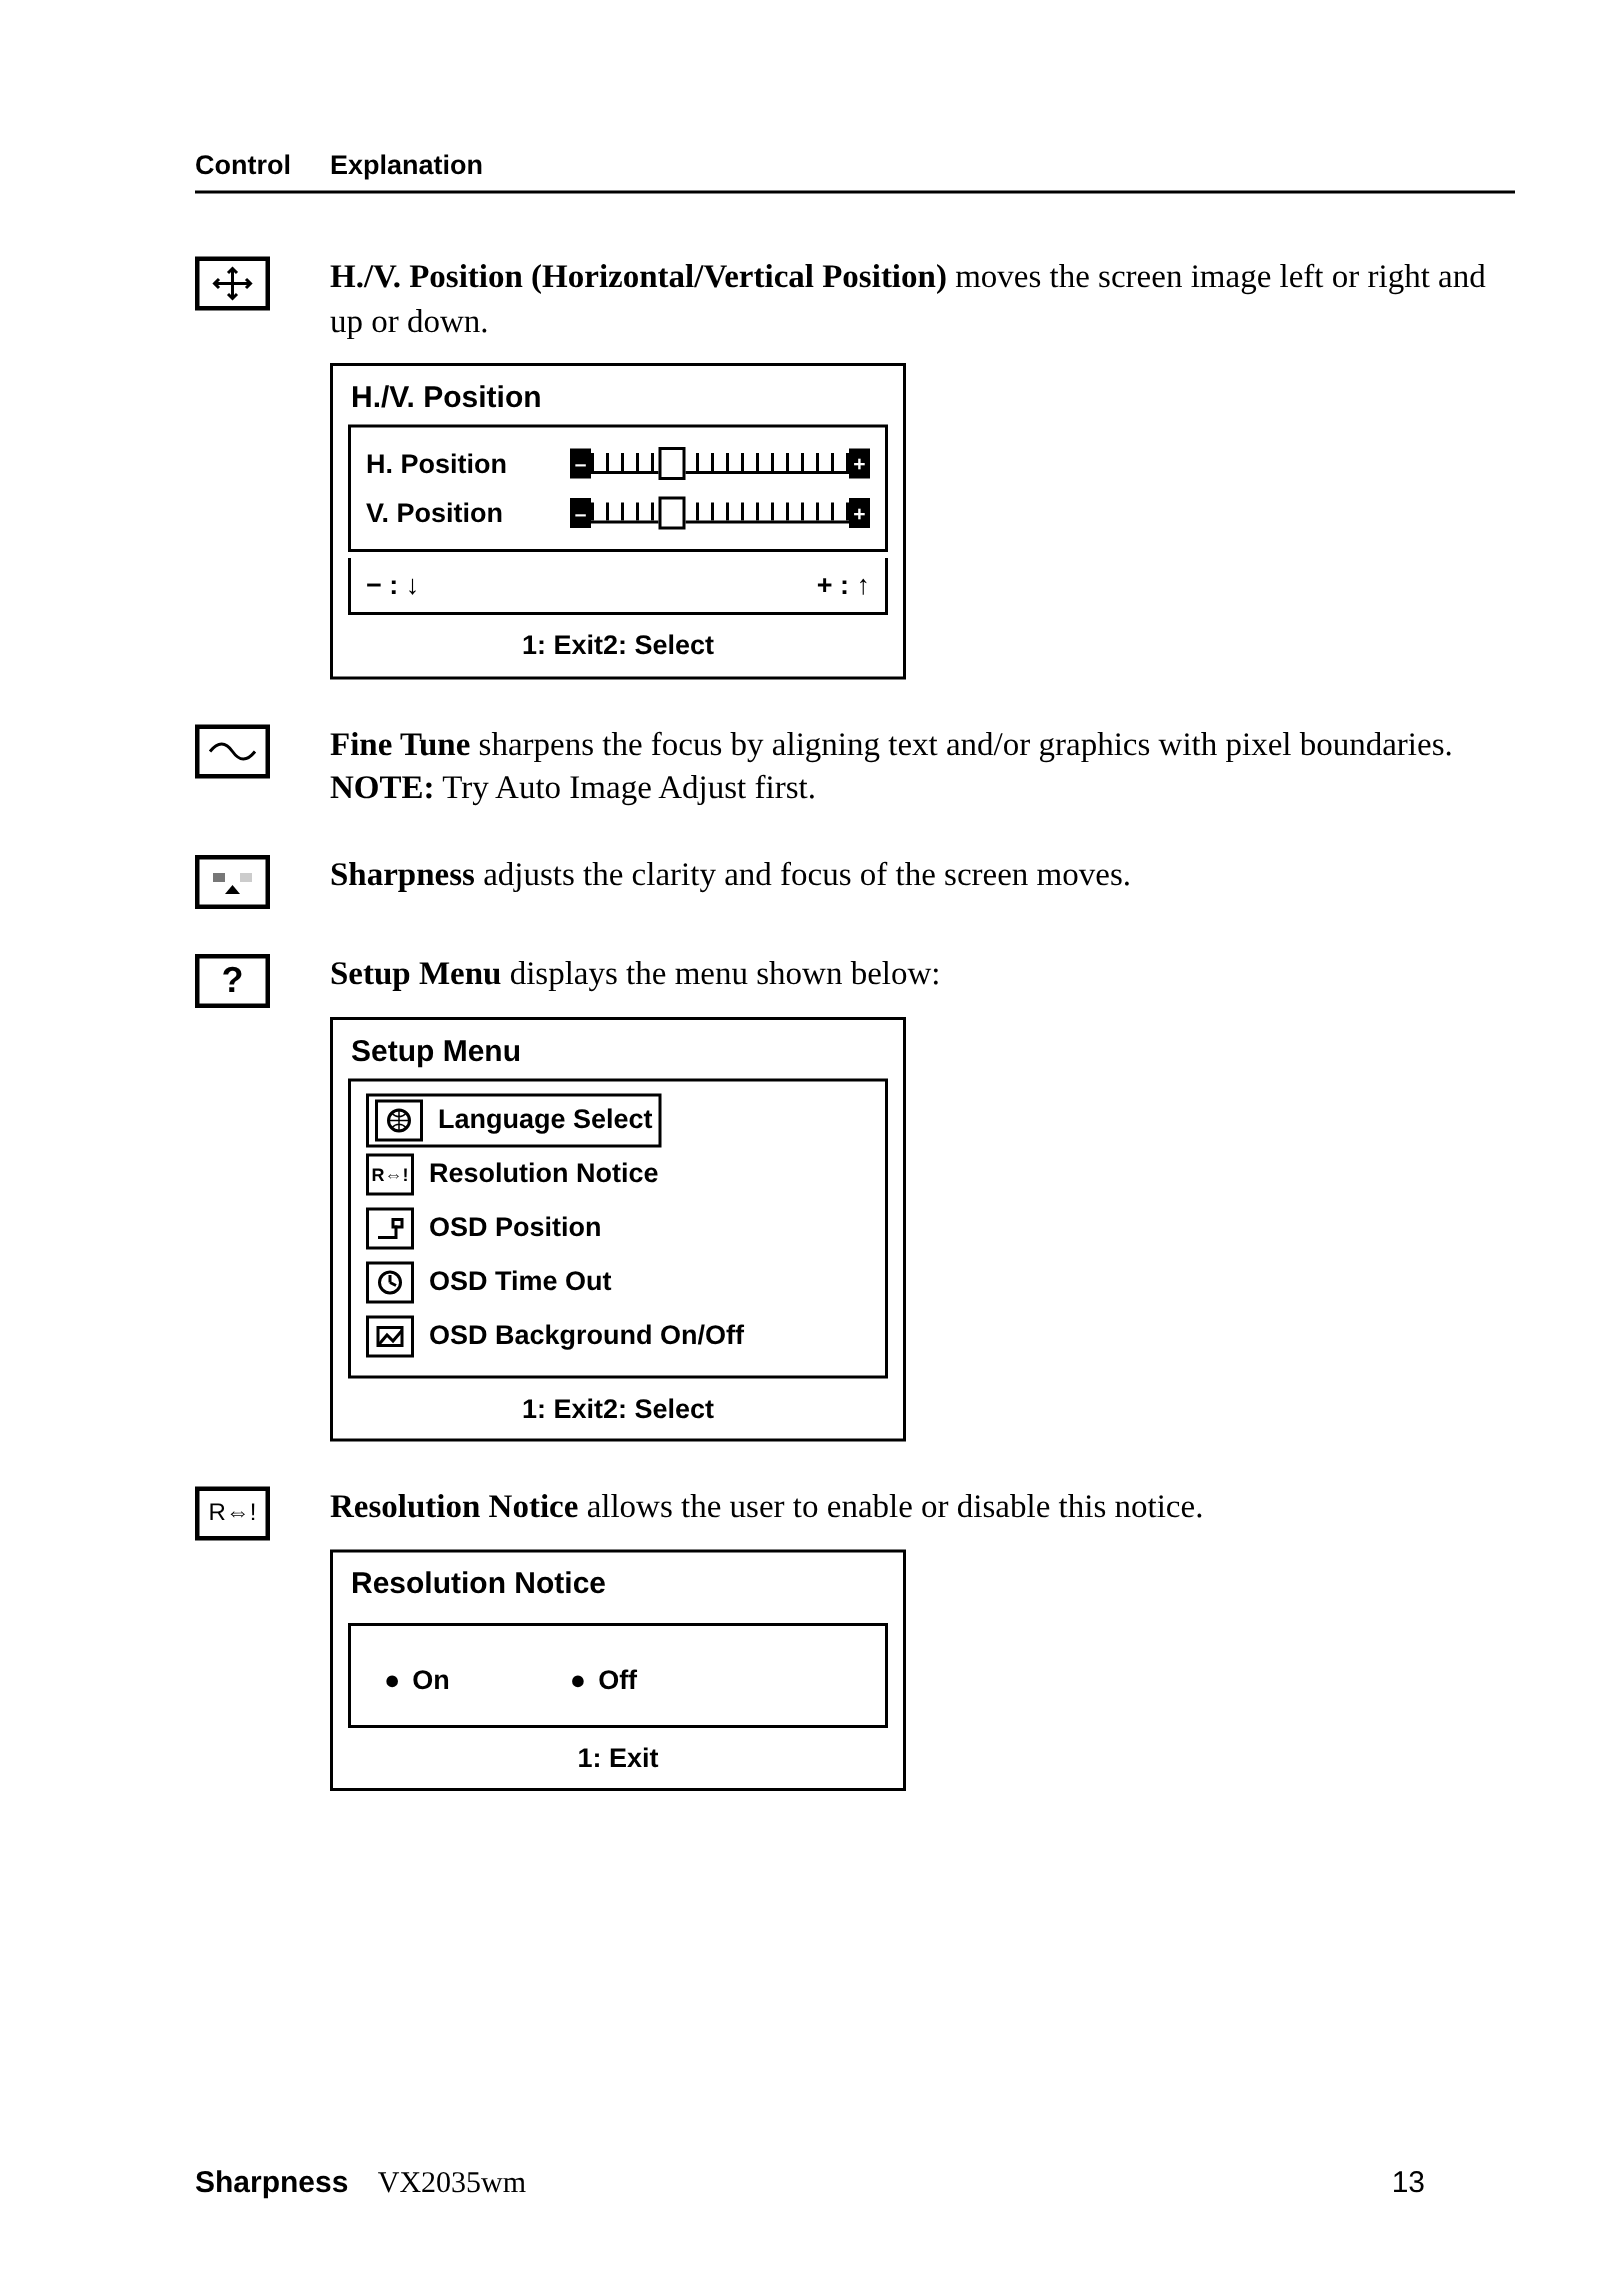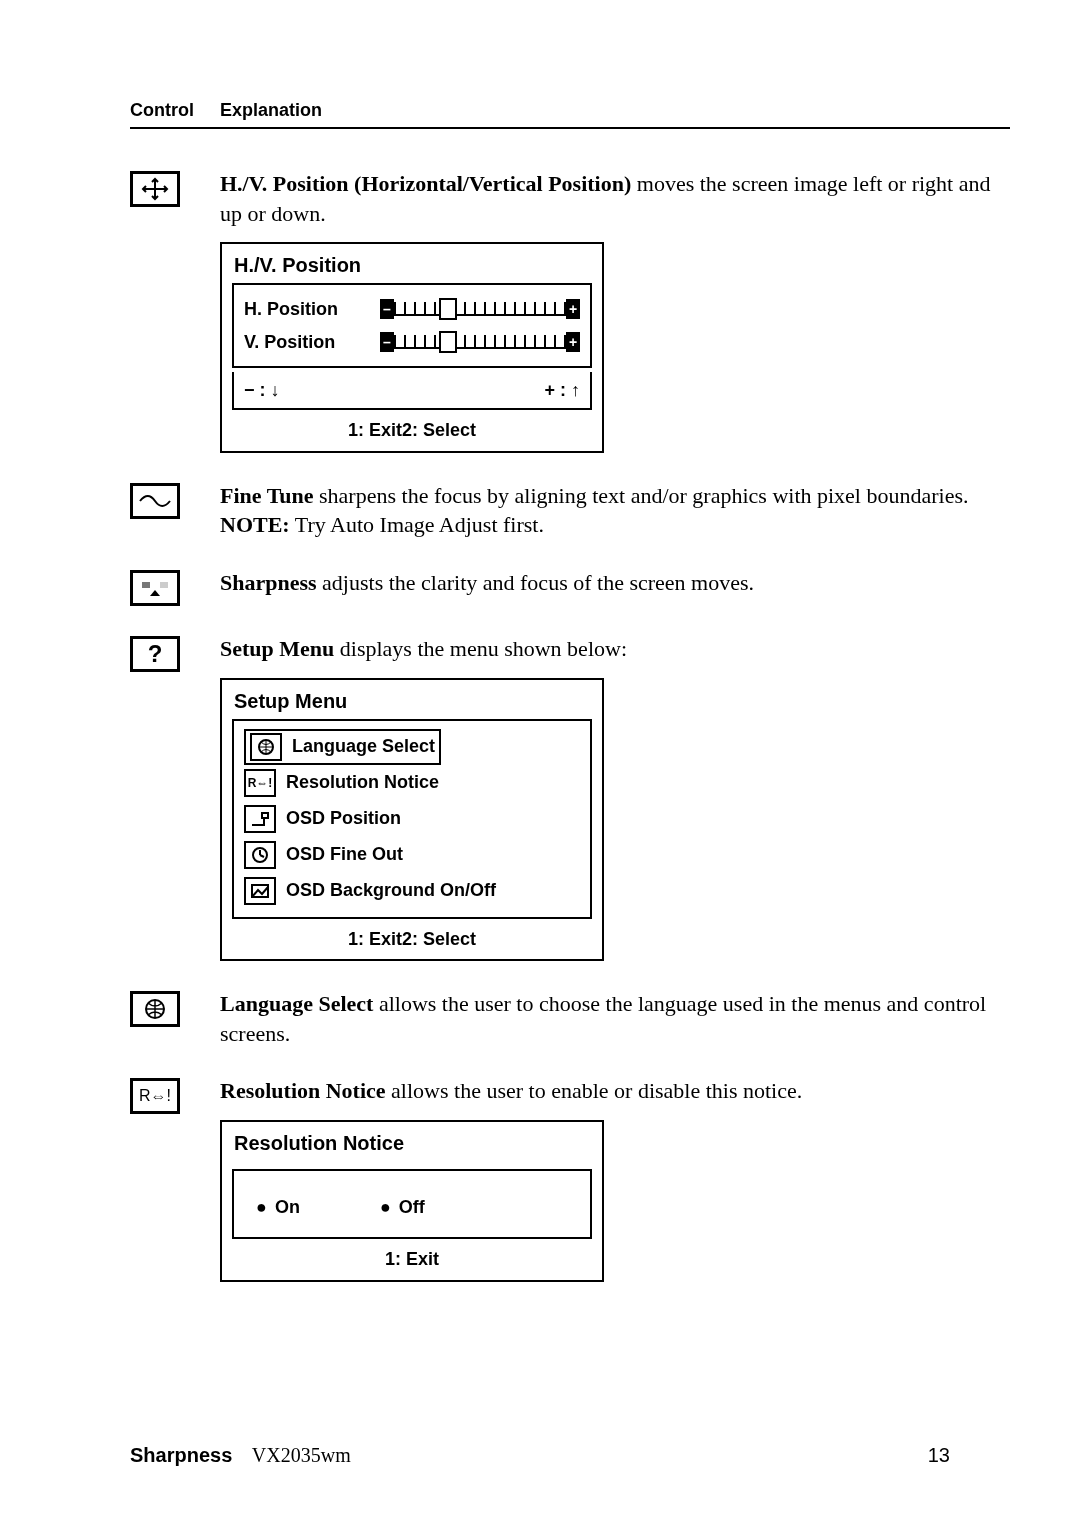--- a/index.html
+++ b/index.html
@@ -288,53 +288,40 @@
               </span>
             <span>OSD Position</span>
           </div>
           <div class="item">
             <span class="mini-icon">
                 <svg width="18" height="18" viewBox="0 0 18 18">
                   <circle cx="9" cy="9" r="7" fill="none" stroke="#000" stroke-width="2"></circle>
                   <path d="M9 9 V4 M9 9 L13 11" fill="none" stroke="#000" stroke-width="2"></path>
                 </svg>
               </span>
-            <span>OSD Fine Out</span>
+            <span>OSD Time Out</span>
           </div>
           <div class="item">
             <span class="mini-icon">
                 <svg width="20" height="16" viewBox="0 0 20 16">
                   <rect x="2" y="2" width="16" height="12" fill="none" stroke="#000" stroke-width="2"></rect>
                   <path d="M2 14 L8 7 L12 11 L18 4" fill="none" stroke="#000" stroke-width="2"></path>
                 </svg>
               </span>
             <span>OSD Background On/Off</span>
           </div>
         </div>
         <div class="footer">
           <span>1: Exit</span>
           <span>2: Select</span>
         </div>
       </div>
     </div>
   </div>
 
-  <div class="entry">
-    <div class="icon-col">
-      <div class="icon-box">
-        <svg width="28" height="24" viewBox="0 0 28 24">
-            <circle cx="14" cy="12" r="9" fill="none" stroke="#000" stroke-width="2"></circle>
-            <path d="M5 12 H23 M14 3 V21 M7 6 Q14 12 21 6 M7 18 Q14 12 21 18" fill="none" stroke="#000" stroke-width="1.5"></path>
-          </svg>
-      </div>
-    </div>
-    <div class="text-col">
-      <span class="bold">Language Select</span><span> allows the user to choose the language used in the menus and control screens.</span>
-    </div>
-  </div>
 
   <div class="entry">
     <div class="icon-col">
       <div class="icon-box" style="font-family:Arial;font-size:16px;">R⇔!</div>
     </div>
     <div class="text-col">
       <span class="bold">Resolution Notice</span><span> allows the user to enable or disable this notice.</span>
 
       <div class="osd">
         <div class="title">Resolution Notice</div>

